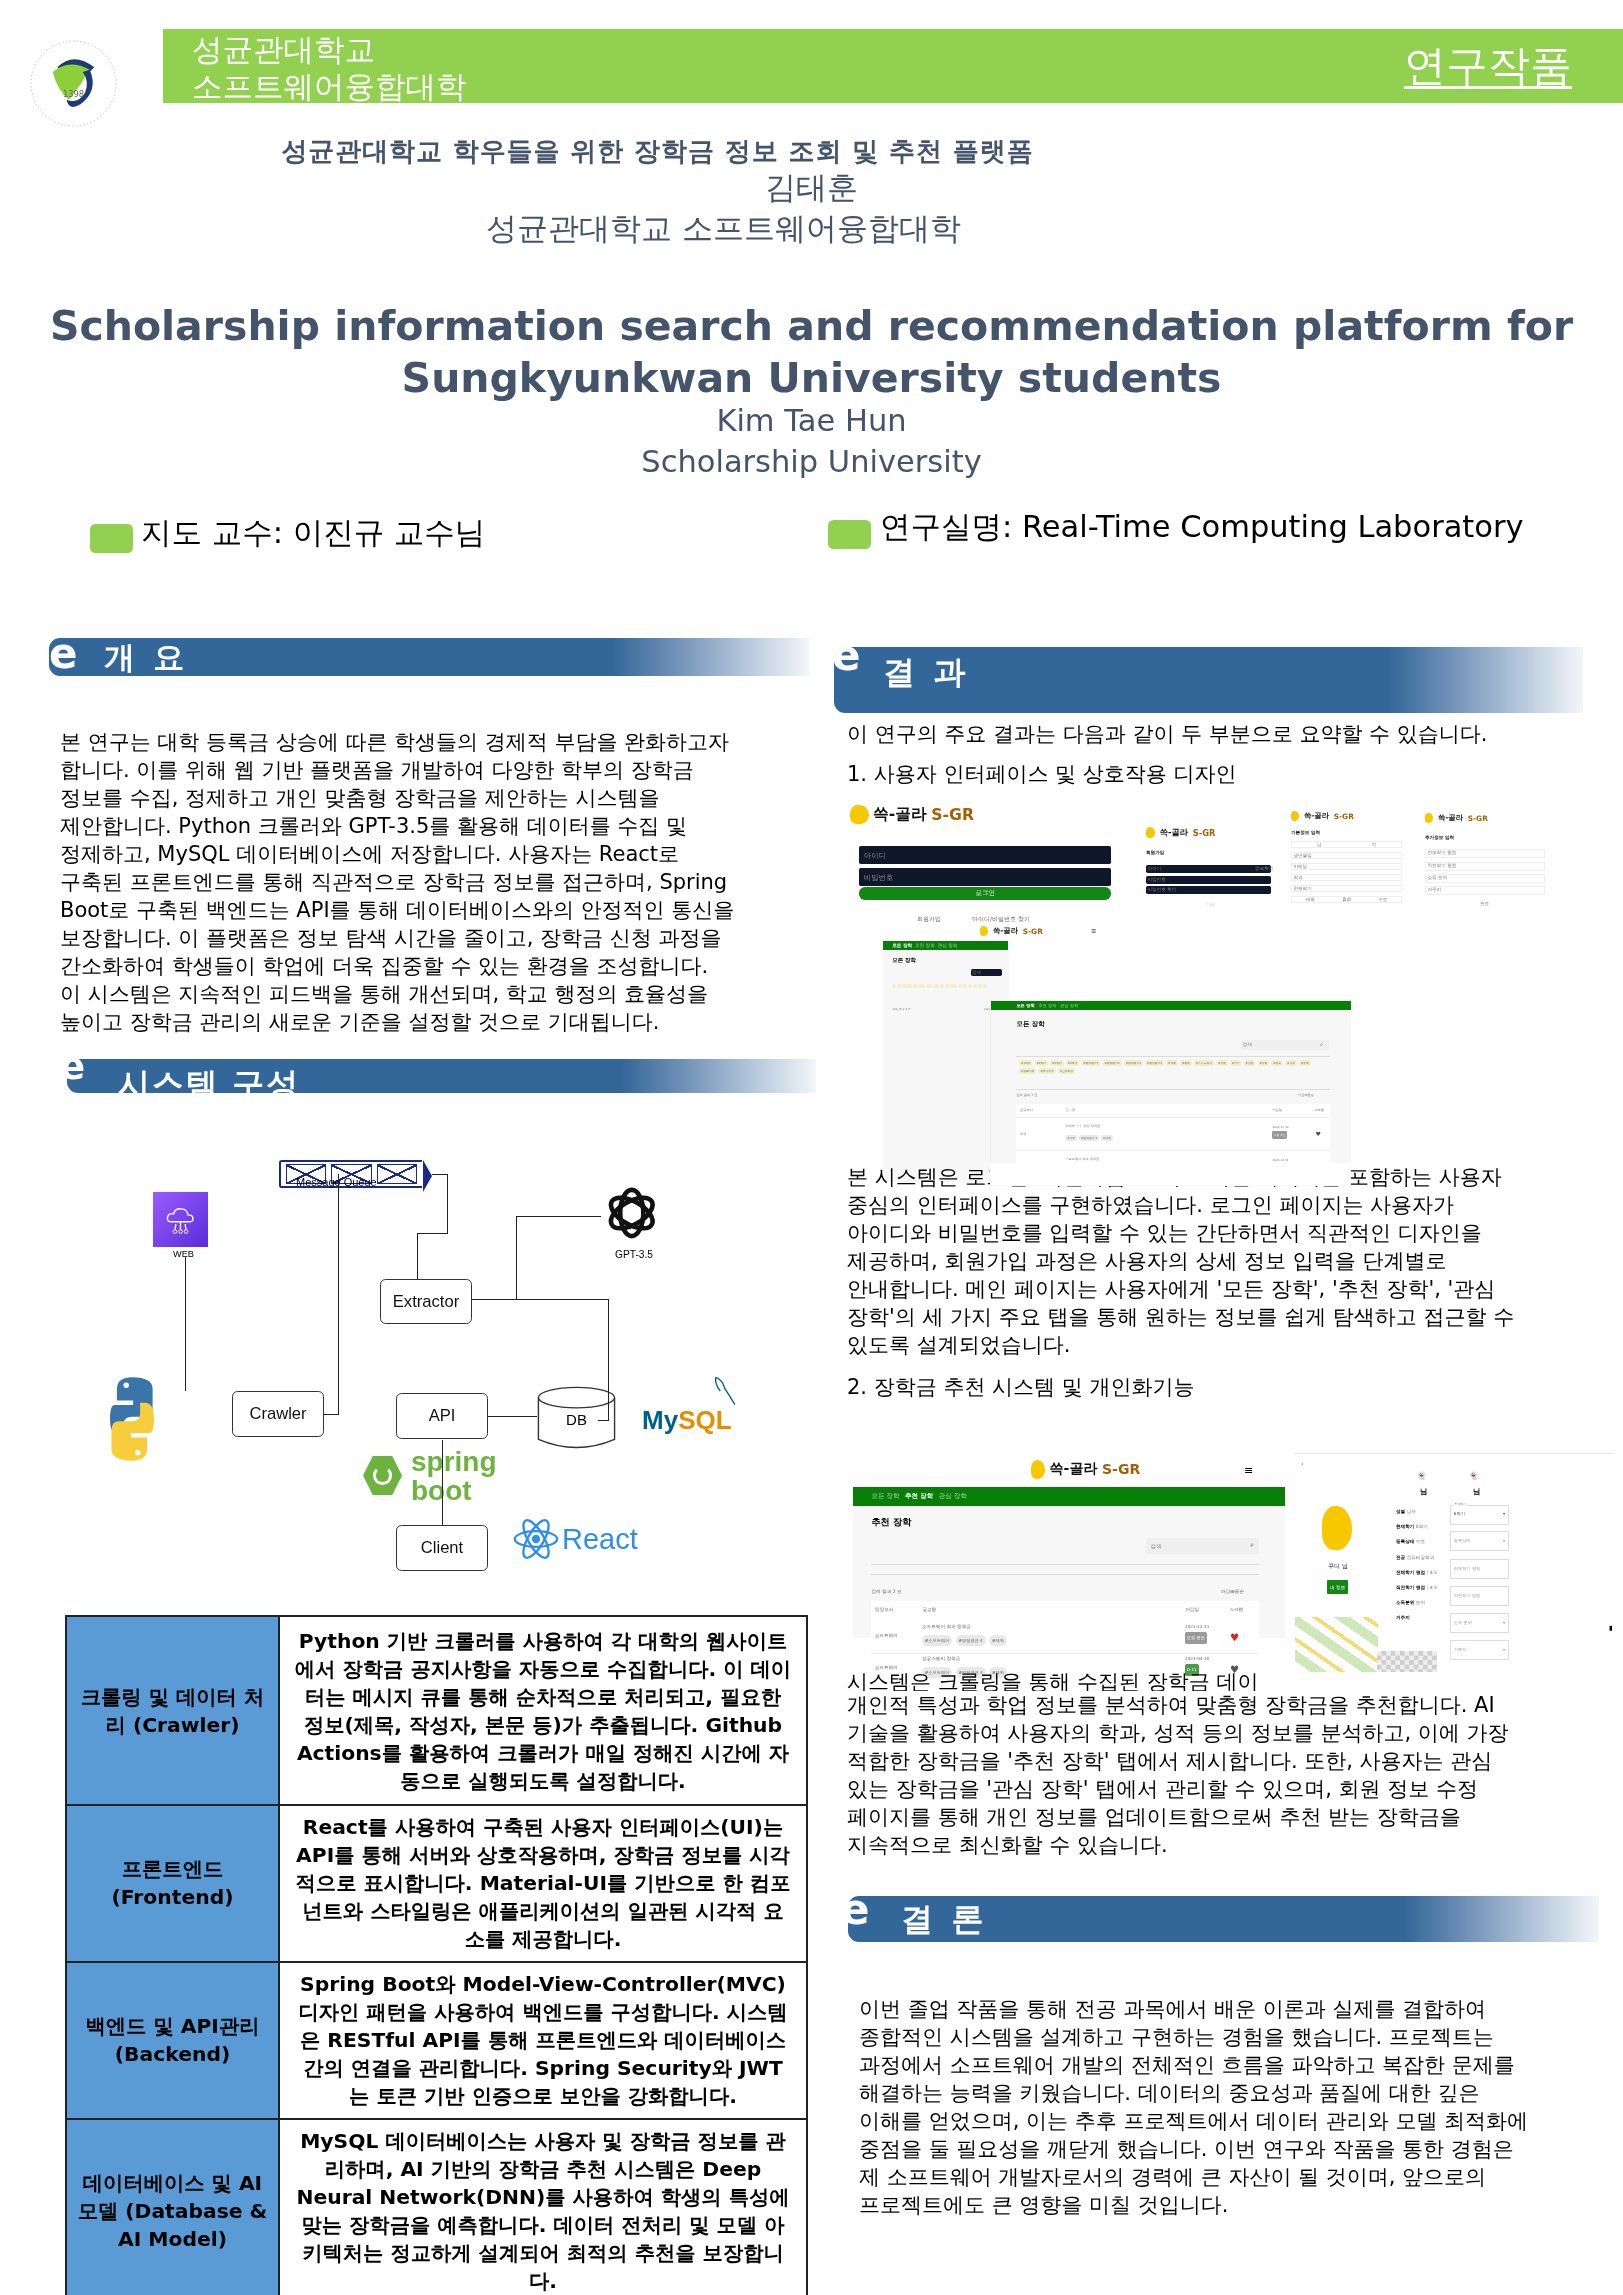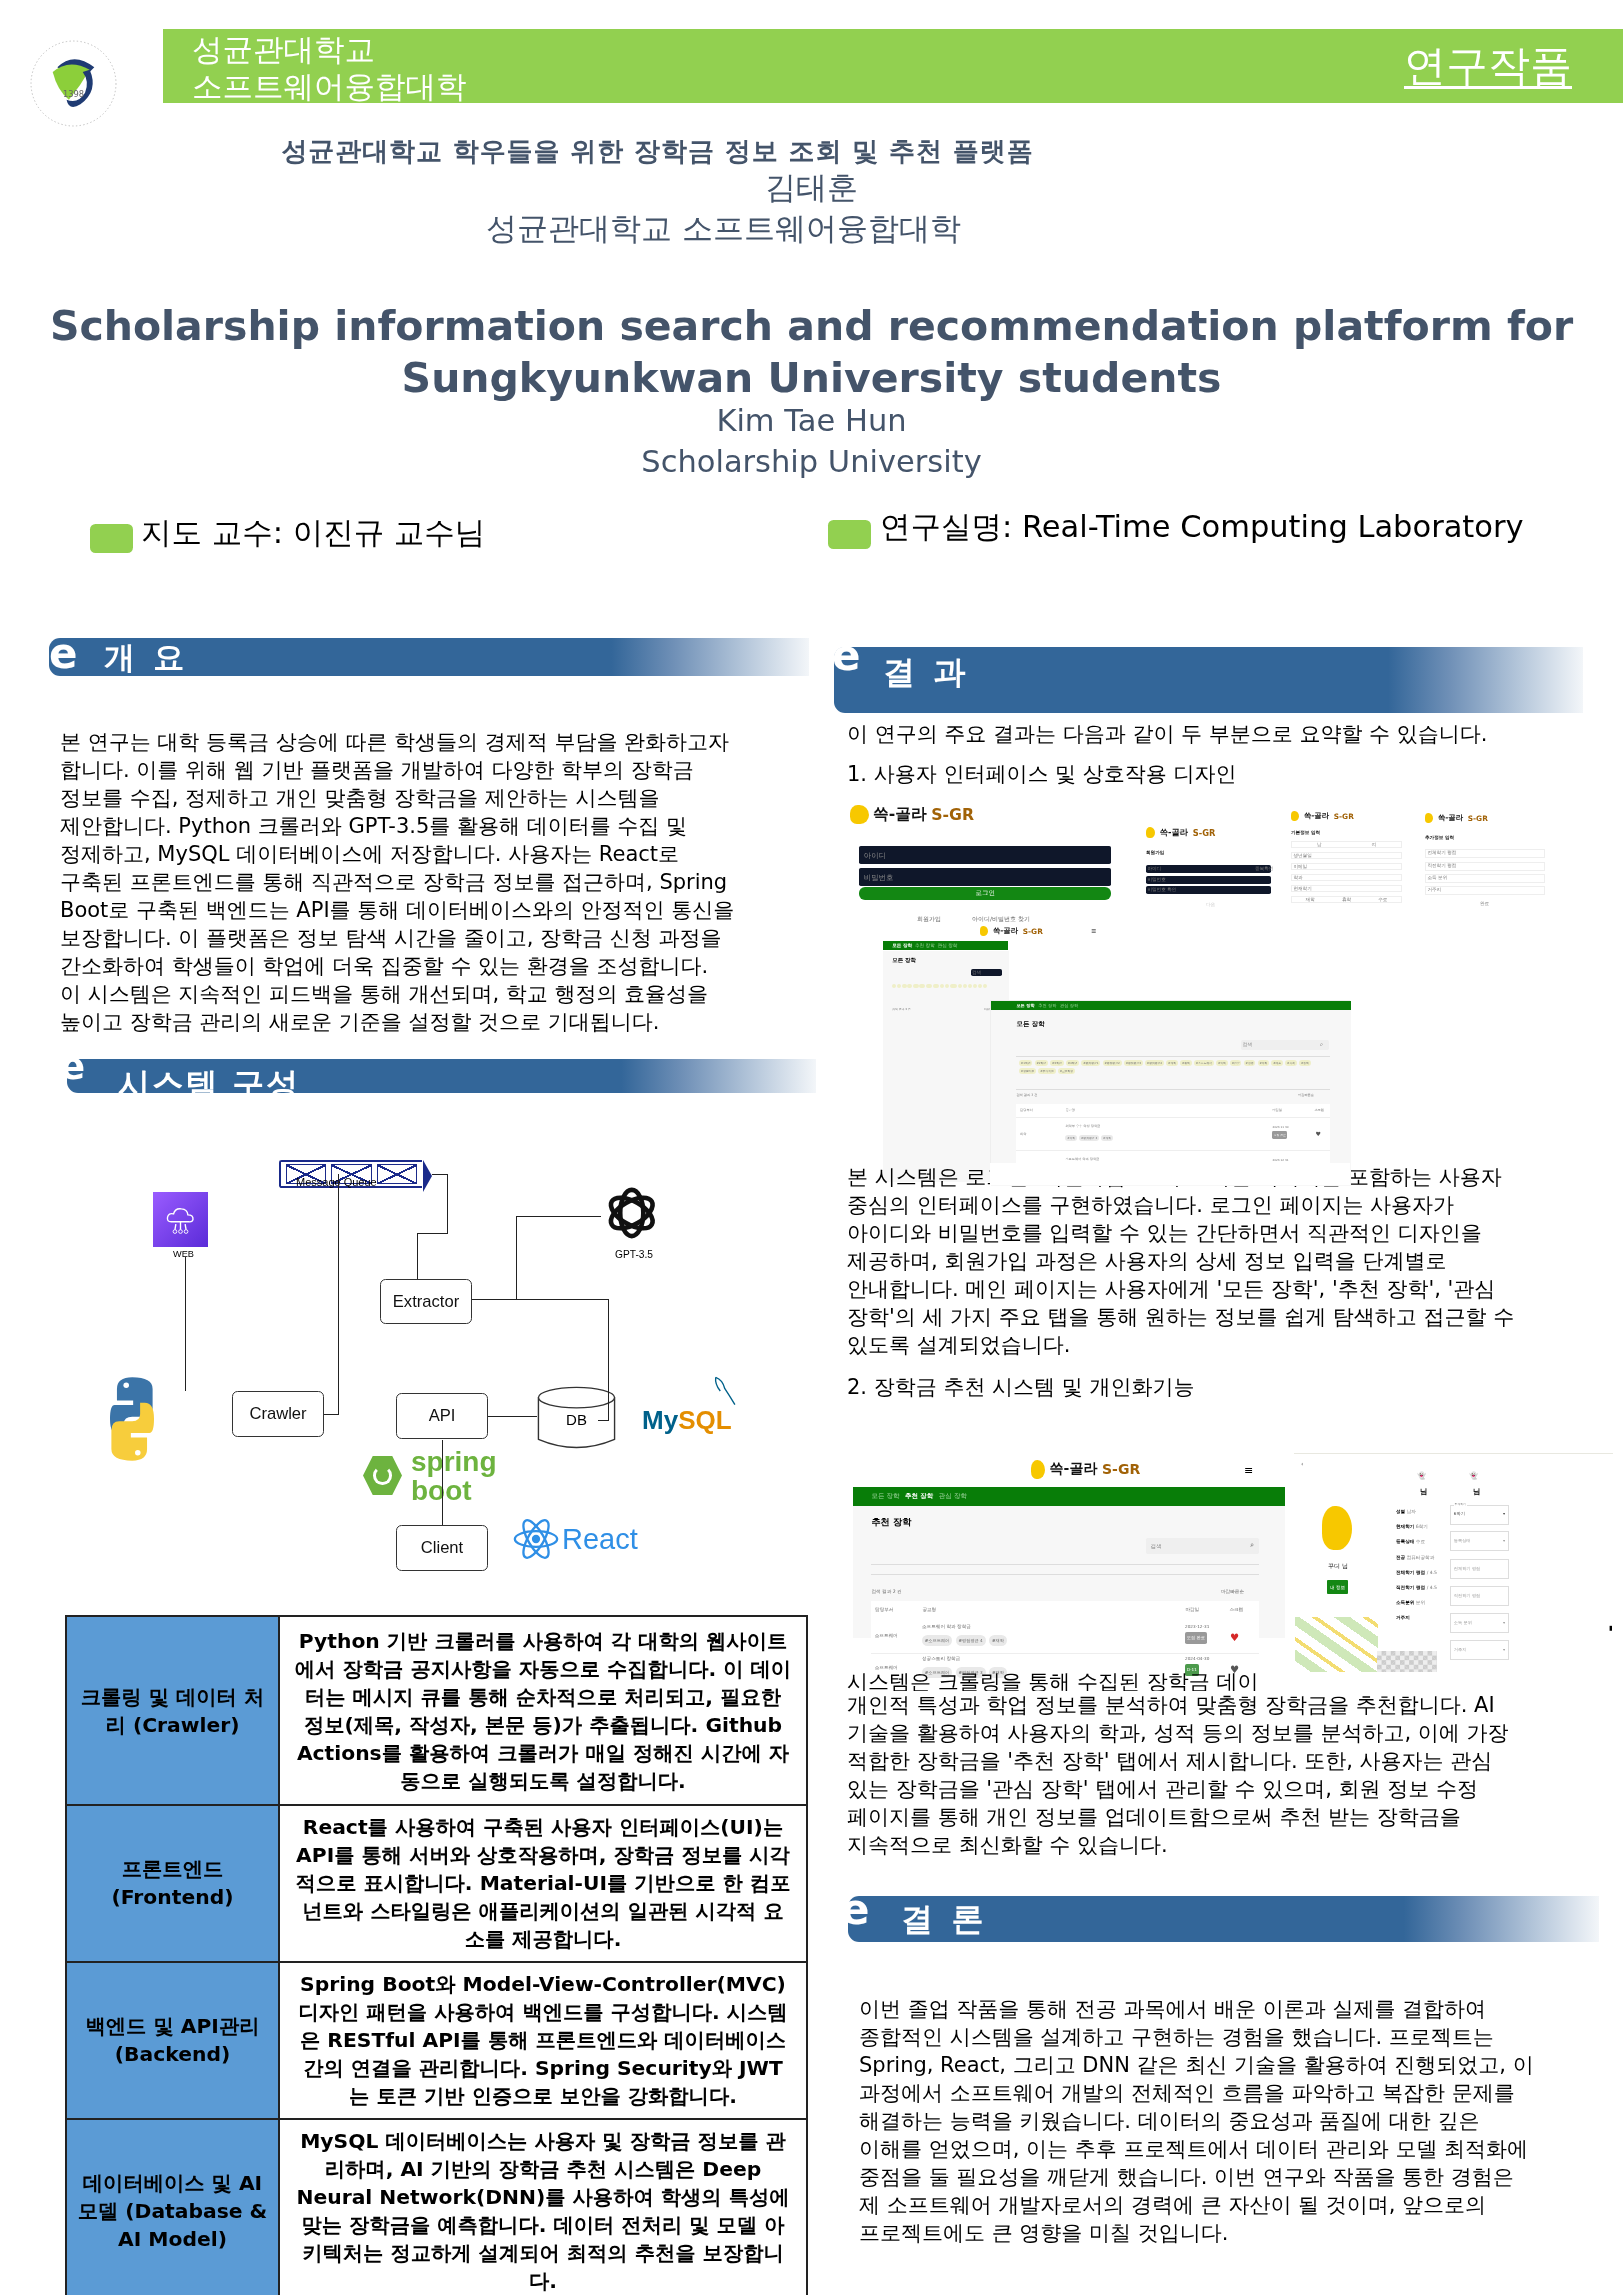--- a/index.html
+++ b/index.html
@@ -538,21 +538,20 @@
   <p>지속적으로 최신화할 수 있습니다.</p>
 </div>
 
 <div class="abs sec-hdr" style="left:848px; top:1896px; width:751px; height:46px;"></div>
 <div class="abs" style="left:841px; top:1894px; width:32px; height:46px; color:#fff; font-size:42px; font-weight:bold; line-height:32px;">e</div>
 <div class="abs sec-title" style="left:901px; top:1896px; line-height:46px; font-size:32px;">결 론</div>
 
 <div class="abs body-text" style="left:859px; top:1995px; width:739px;">
   <p>이번 졸업 작품을 통해 전공 과목에서 배운 이론과 실제를 결합하여</p>
   <p>종합적인 시스템을 설계하고 구현하는 경험을 했습니다. 프로젝트는</p>
-  <p>Spring, React, 그리고 DNN 같은 최신 기술을 활용하여 진행되었고, 이</p>
   <p>과정에서 소프트웨어 개발의 전체적인 흐름을 파악하고 복잡한 문제를</p>
   <p>해결하는 능력을 키웠습니다. 데이터의 중요성과 품질에 대한 깊은</p>
   <p>이해를 얻었으며, 이는 추후 프로젝트에서 데이터 관리와 모델 최적화에</p>
   <p>중점을 둘 필요성을 깨닫게 했습니다. 이번 연구와 작품을 통한 경험은</p>
   <p>제 소프트웨어 개발자로서의 경력에 큰 자산이 될 것이며, 앞으로의</p>
   <p>프로젝트에도 큰 영향을 미칠 것입니다.</p>
 </div>
 
 
 </body></html>

